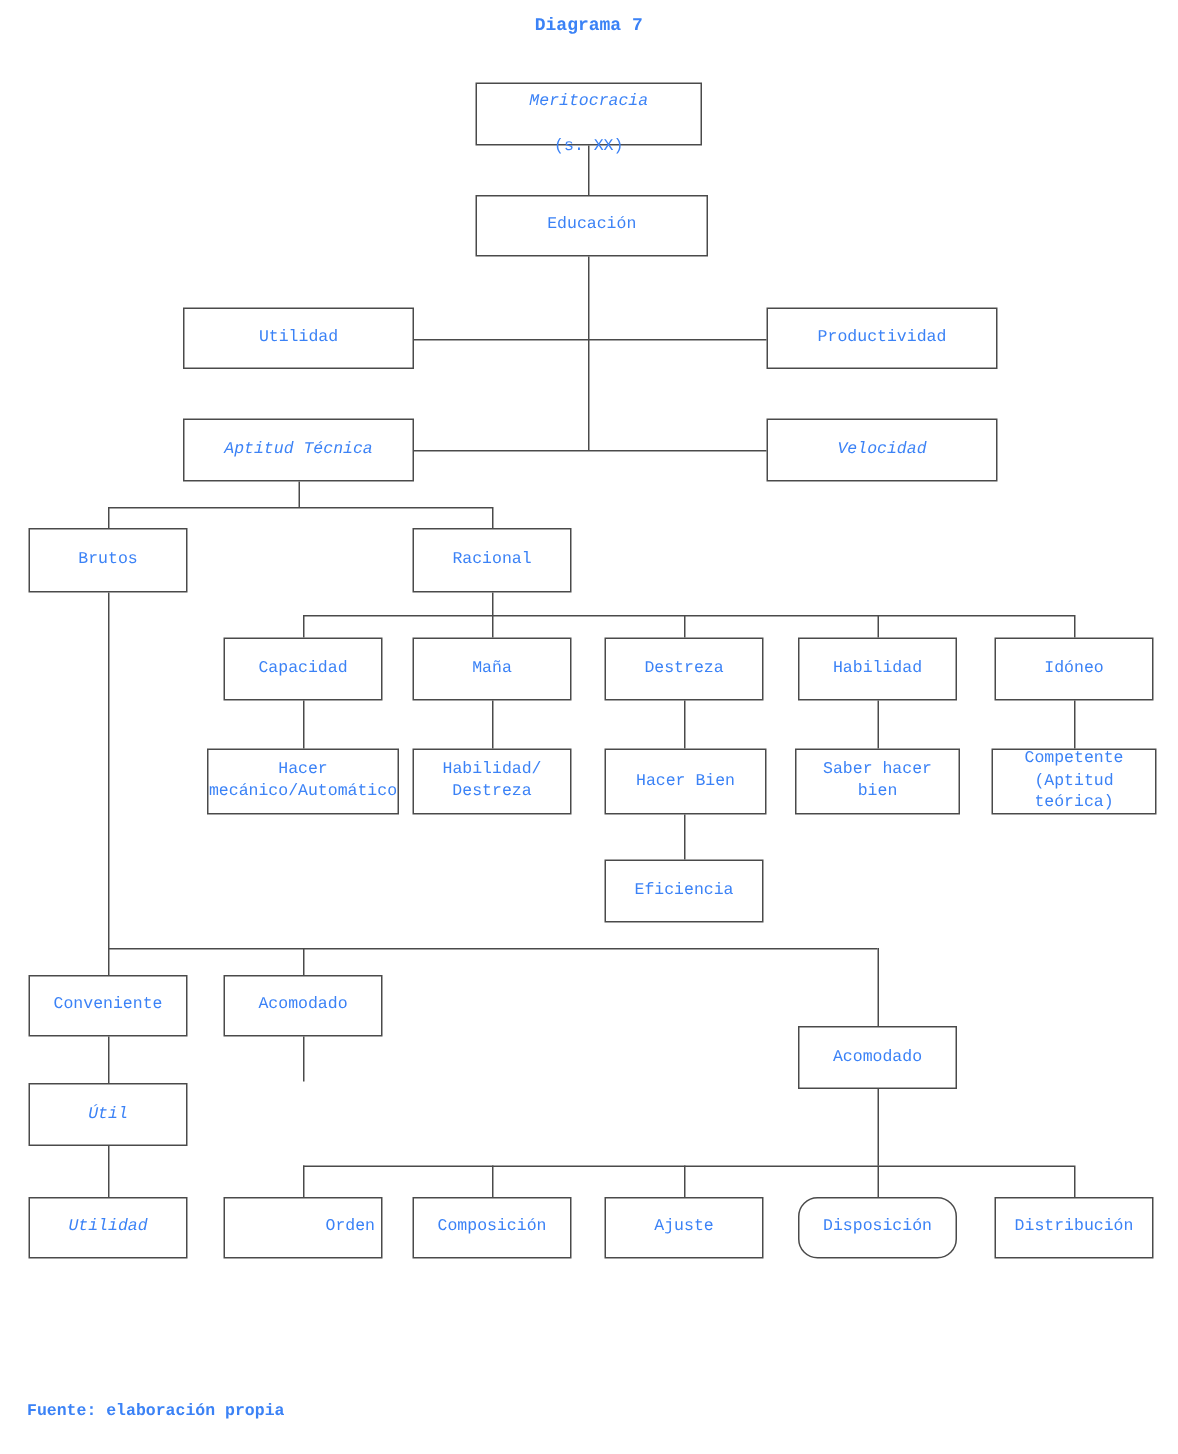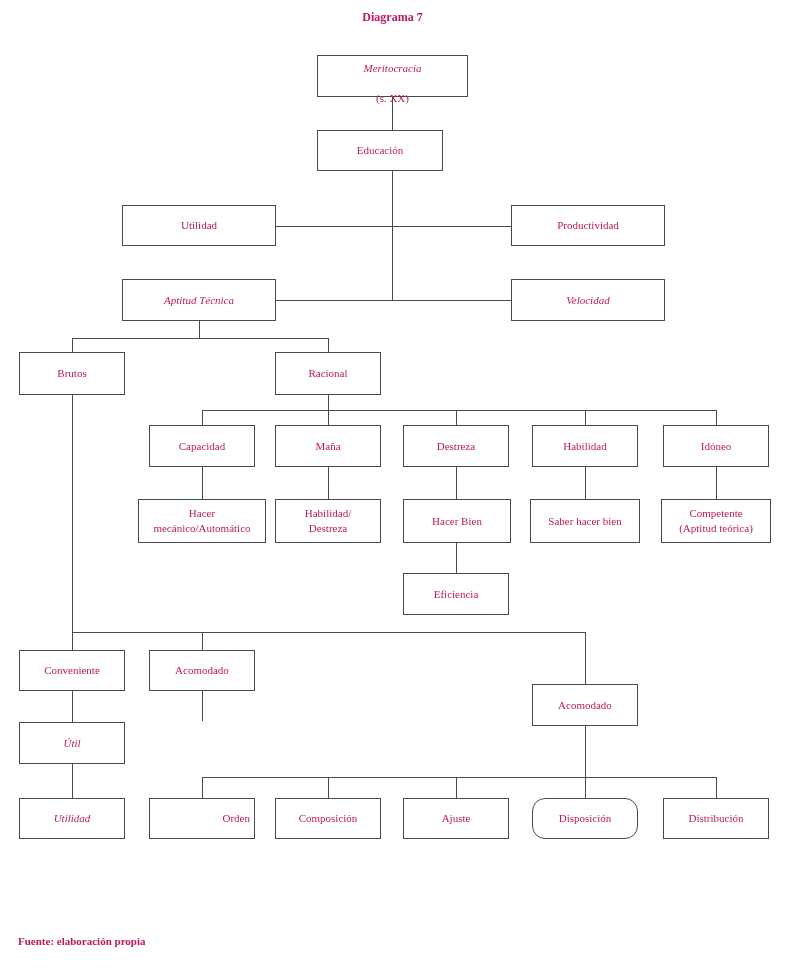--- a/index.html
+++ b/index.html
@@ -1,22 +1,22 @@
 <!DOCTYPE html>
 <html><head>
 <meta charset="utf-8">
 <style>
   html, body { margin: 0; padding: 0; background: #fff; }
   #page {
     position: relative;
     width: 785px;
     height: 969px;
     background: #ffffff;
-    font-family: Liberation Serif, serif;
-    color: #be185d;
+    font-family: Liberation Mono, monospace;
+    color: #3b82f6;
     overflow: hidden;
   }
   .diagram-title {
     position: absolute;
     top: 10px;
     left: 0;
     width: 785px;
     text-align: center;
     font-size: 12px;
     font-weight: bold;
@@ -64,21 +64,21 @@
 
   <div class="diagram-title">Diagrama 7</div>
 
   <div class="box" style="left:317px; top:55px; width:151px; height:42px;">
     <span class="lbl">
       <span class="italic">Meritocracia</span><br>
       <span>(s. XX)</span>
     </span>
   </div>
 
-  <div class="box" style="left:317px; top:130px; width:126px; height:41px;">
+  <div class="box" style="left:317px; top:130px; width:155px; height:41px;">
     <span class="lbl">Educación</span>
   </div>
 
   <div class="box" style="left:122px; top:205px; width:154px; height:41px;">
     <span class="lbl">Utilidad</span>
   </div>
 
   <div class="box" style="left:511px; top:205px; width:154px; height:41px;">
     <span class="lbl">Productividad</span>
   </div>

